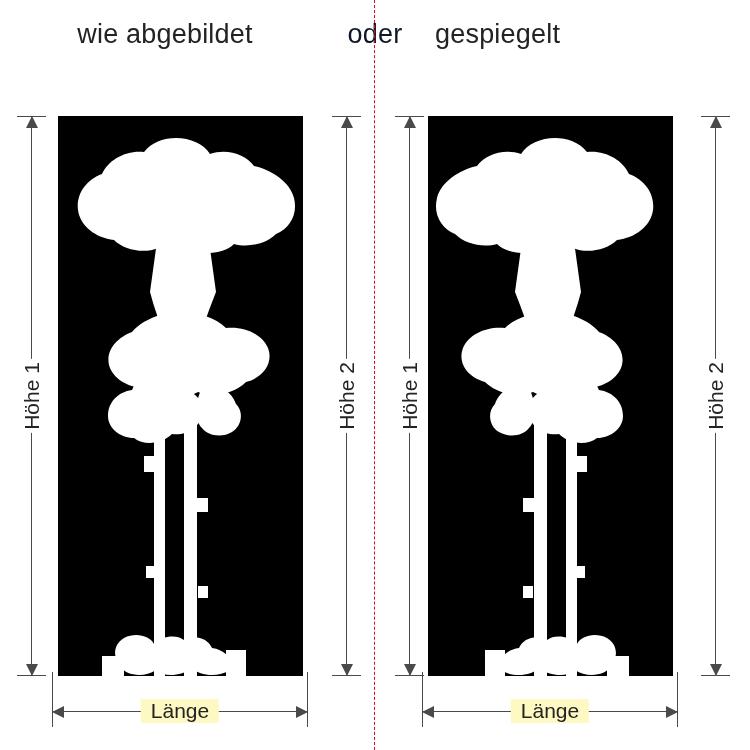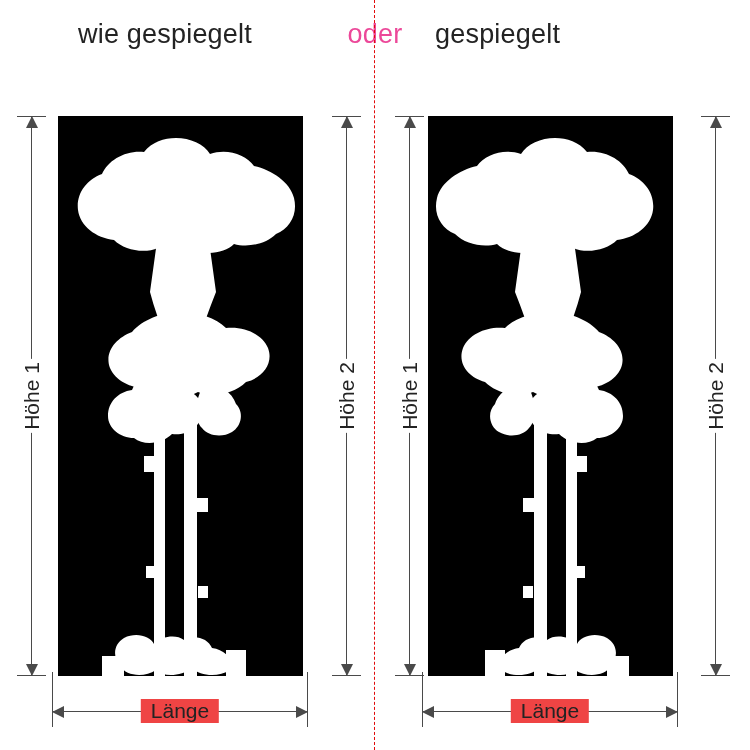--- a/index.html
+++ b/index.html
@@ -32,21 +32,21 @@
     align-items: center;
     justify-content: center;
   }
   .header-word {
     font-size: 27px;
     letter-spacing: 0.2px;
     color: #232323;
     white-space: nowrap;
   }
   .header-word.left   { width: 300px; text-align: center; }
-  .header-word.middle { width: 120px; text-align: center; color: #ec4899; }
+  .header-word.middle { width: 120px; text-align: center; color: #0f172a; }
   .header-word.right  { width: 300px; text-align: left; }
 
   
   .divider {
     position: absolute;
     left: 374px;
     top: 0px;
     width: 0;
     height: 750px;
     border-left: 1.6px dashed #e10a0a;
@@ -162,32 +162,32 @@
   }
   .hdim .arrow.left  { left: 0px;  border-right: 12px solid #4a4a4a; }
   .hdim .arrow.right { right: 0px; border-left: 12px solid #4a4a4a; }
   .hdim .label {
     position: absolute;
     top: 19px;
     left: 50%;
     transform: translate(-50%, -50%);
     font-size: 21px;
     color: #232323;
-    background: #ef4444;
+    background: #fef9c3;
     padding: 0 10px;
     white-space: nowrap;
   }
 </style>
 </head>
 <body>
 
 <div id="stage">
 
   <div class="header">
-    <div class="header-word left">wie gespiegelt</div>
+    <div class="header-word left">wie abgebildet</div>
     <div class="header-word middle">oder</div>
     <div class="header-word right">gespiegelt</div>
   </div>
 
   <div class="divider"></div>
 
   <div class="panel p0">
 
     <div class="vdim v-l-out">
       <div class="cap top"></div>

